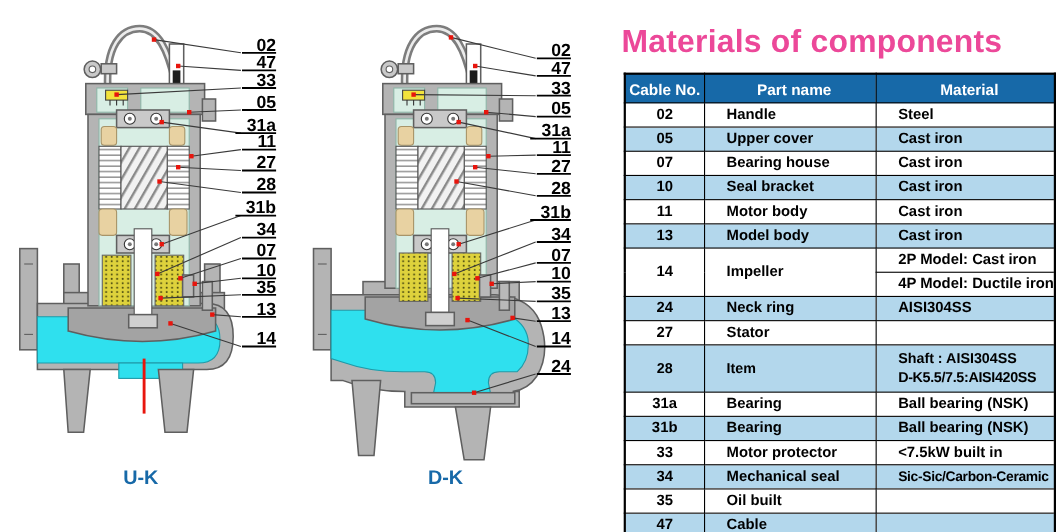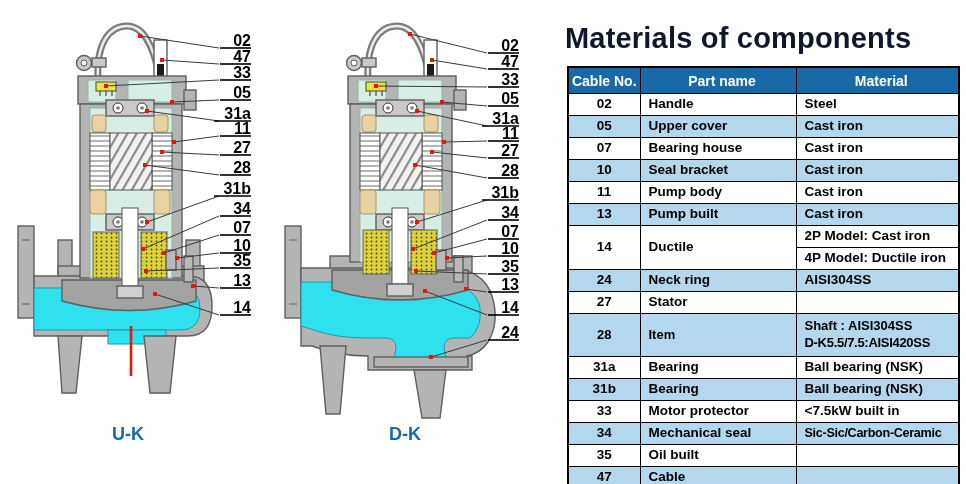--- a/index.html
+++ b/index.html
@@ -1,29 +1,29 @@
 <!DOCTYPE html>
 <html><head>
 <meta charset="utf-8">
 <style>
   html,body{margin:0;padding:0;background:#fff;}
   #stage{position:relative;width:966px;height:484px;background:#fff;overflow:hidden;
          font-family:"Liberation Sans",sans-serif;}
   
   #title{position:absolute;left:565px;top:22px;font-size:29px;font-weight:900;
-         color:#0f172a;letter-spacing:.2px;white-space:nowrap;}
+         color:#ec4899;letter-spacing:.2px;white-space:nowrap;}
   
   #mat-table{position:absolute;left:567px;top:66px;}
   table{border-collapse:collapse;table-layout:fixed;width:391px;
         font-family:"Liberation Sans",sans-serif;font-weight:bold;color:#000;}
   col.c-item{width:72px;} col.c-part{width:156px;} col.c-mat{width:163px;}
   th{background:#1769a8;color:#fff;font-size:14px;text-align:center;height:25px;
      padding:0 0 0 8px;border:1.6px solid #000;}
   td{border:1.6px solid #000;height:21px;font-size:13.5px;line-height:1.05;
-     padding:0 2px 0 8px;white-space:nowrap;overflow:hidden;}
+     padding:0 2px 0 20px;white-space:nowrap;overflow:hidden;}
   td.item{text-align:center;padding:0;}
   tr.blue td{background:#b3d7ec;}
   tr.white td{background:#ffffff;}
   td.mat-tight{font-size:12.6px;letter-spacing:-0.3px;}
   td.two-line{height:42px;font-size:13px;line-height:1.3;}
   table{border:2px solid #000;}
   
   #diagram{position:absolute;left:0;top:0;}
   .callout{font-size:16px;font-weight:bold;fill:#000;}
   .pump-name{font-size:18px;font-weight:bold;fill:#1769a8;}
@@ -342,31 +342,31 @@
       <td>Bearing house</td>
       <td>Cast iron</td>
     </tr>
     <tr class="blue">
       <td class="item">10</td>
       <td>Seal bracket</td>
       <td>Cast iron</td>
     </tr>
     <tr class="white">
       <td class="item">11</td>
-      <td>Pump body</td>
+      <td>Motor body</td>
       <td>Cast iron</td>
     </tr>
     <tr class="blue">
       <td class="item">13</td>
-      <td>Pump built</td>
+      <td>Model body</td>
       <td>Cast iron</td>
     </tr>
     <tr class="white">
       <td class="item" rowspan="2">14</td>
-      <td rowspan="2">Ductile</td>
+      <td rowspan="2">Impeller</td>
       <td>2P Model: Cast iron</td>
     </tr>
     <tr class="white">
       <td>4P Model: Ductile iron</td>
     </tr>
     <tr class="blue">
       <td class="item">24</td>
       <td>Neck ring</td>
       <td>AISI304SS</td>
     </tr>

